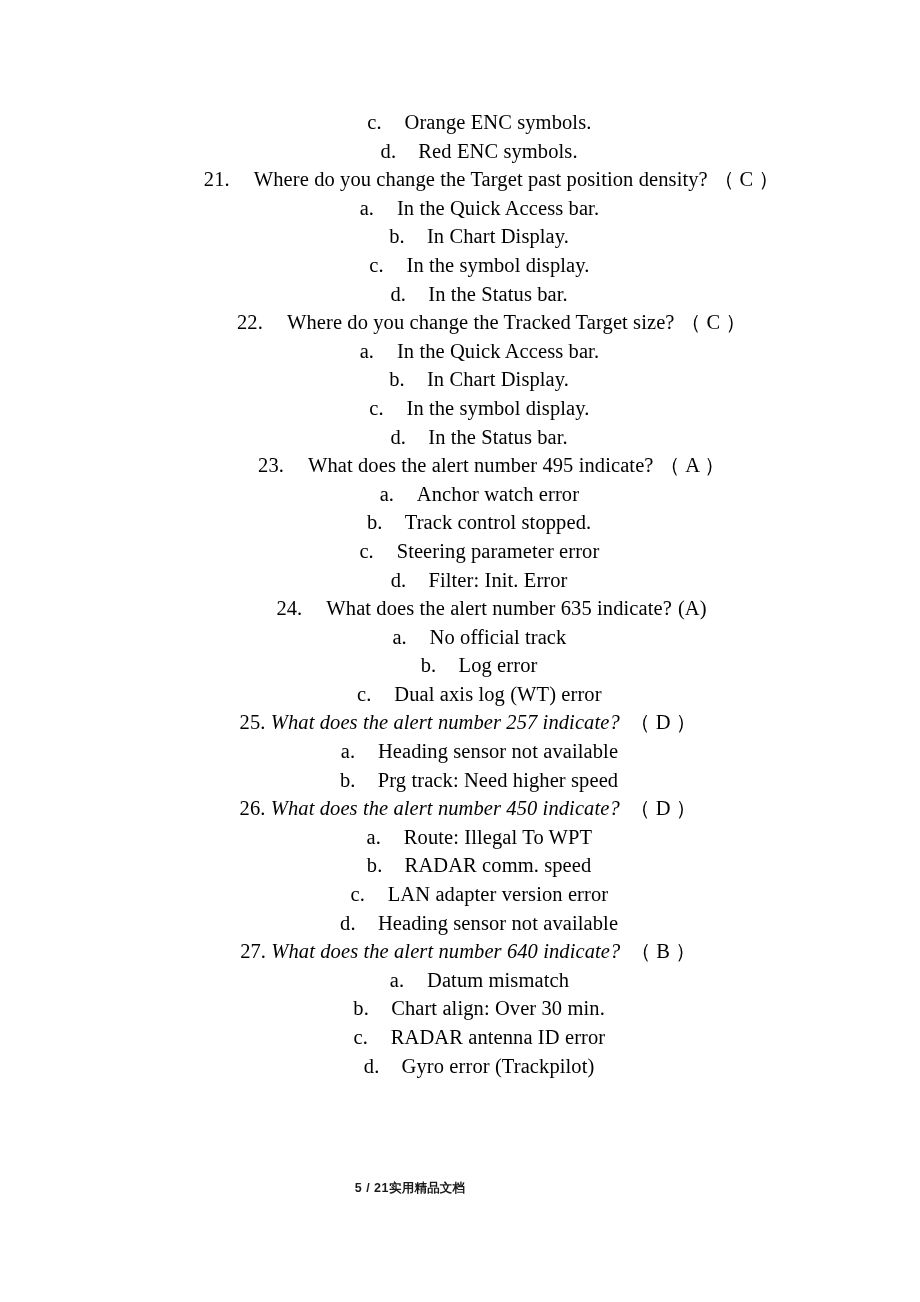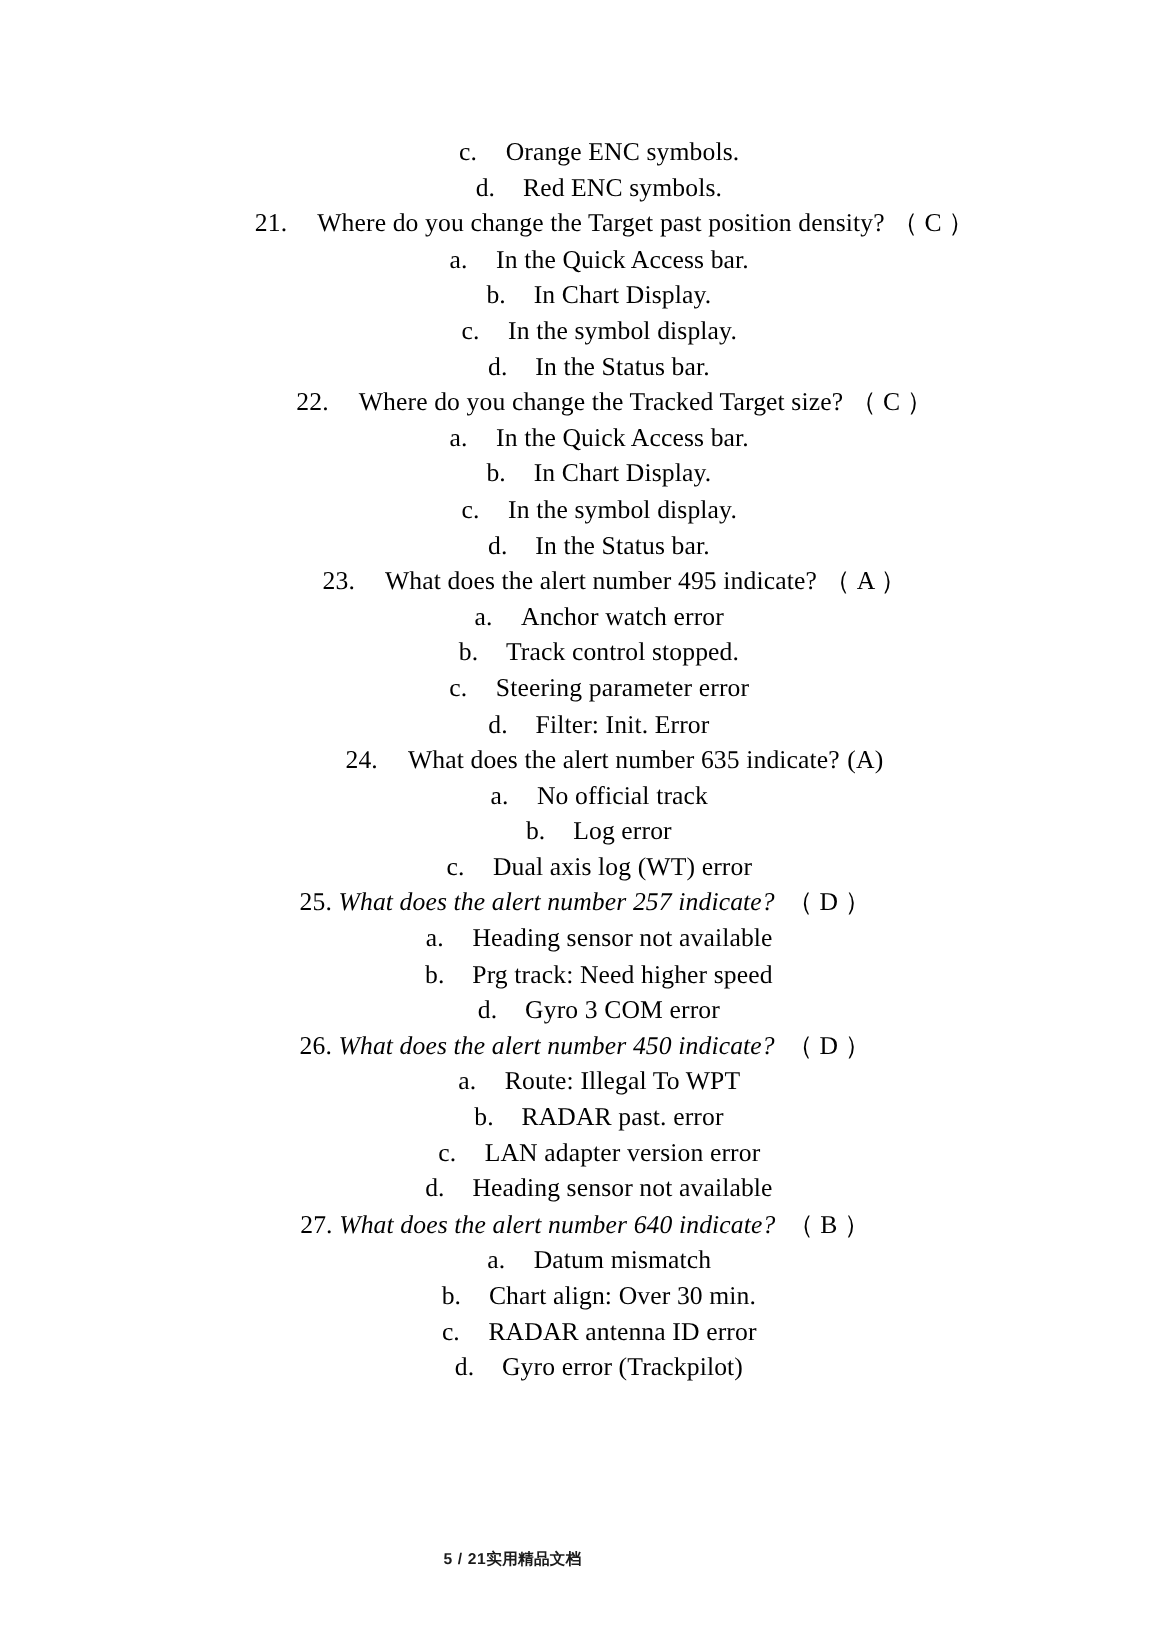--- a/index.html
+++ b/index.html
@@ -83,21 +83,21 @@
     font-style: italic;
   }
   .q-flush .ans {
     display: inline;
     padding-left: 10px;
   }
 
   #footer {
     position: absolute;
     left: 0;
-    top: 1239px;
+    top: 1180px;
     width: 820px;
     text-align: center;
     font-family: "Liberation Sans", "DejaVu Sans", sans-serif;
     font-size: 12.5px;
     font-weight: bold;
     color: #1a1a1a;
     letter-spacing: 0.2px;
   }
   #footer .pg { letter-spacing: 0.5px; }
 </style>
@@ -124,24 +124,23 @@
       <div class="line opt"><span class="lbl">b.</span><span class="txt">Track control stopped.</span></div>
       <div class="line opt"><span class="lbl">c.</span><span class="txt">Steering parameter error</span></div>
       <div class="line opt"><span class="lbl">d.</span><span class="txt">Filter: Init. Error</span></div>
       <div class="line q-indent"><span class="num">24.</span><span class="qtxt">What does the alert number 635 indicate?</span><span class="ans">(A)</span></div>
       <div class="line opt"><span class="lbl">a.</span><span class="txt">No official track</span></div>
       <div class="line opt"><span class="lbl">b.</span><span class="txt">Log error</span></div>
       <div class="line opt"><span class="lbl">c.</span><span class="txt">Dual axis log (WT) error</span></div>
       <div class="line q-flush"><span class="num">25.</span> <span class="qtxt">What does the alert number 257 indicate?</span><span class="ans">（ D ）</span></div>
       <div class="line opt"><span class="lbl">a.</span><span class="txt">Heading sensor not available</span></div>
       <div class="line opt"><span class="lbl">b.</span><span class="txt">Prg track: Need higher speed</span></div>
-      <div class="line opt"><span class="lbl">d.</span><span class="txt">Gyro 3 COM error</span></div>
       <div class="line q-flush"><span class="num">26.</span> <span class="qtxt">What does the alert number 450 indicate?</span><span class="ans">（ D ）</span></div>
       <div class="line opt"><span class="lbl">a.</span><span class="txt">Route: Illegal To WPT</span></div>
-      <div class="line opt"><span class="lbl">b.</span><span class="txt">RADAR past. error</span></div>
+      <div class="line opt"><span class="lbl">b.</span><span class="txt">RADAR comm. speed</span></div>
       <div class="line opt"><span class="lbl">c.</span><span class="txt">LAN adapter version error</span></div>
       <div class="line opt"><span class="lbl">d.</span><span class="txt">Heading sensor not available</span></div>
       <div class="line q-flush"><span class="num">27.</span> <span class="qtxt">What does the alert number 640 indicate?</span><span class="ans">（ B ）</span></div>
       <div class="line opt"><span class="lbl">a.</span><span class="txt">Datum mismatch</span></div>
       <div class="line opt"><span class="lbl">b.</span><span class="txt">Chart align: Over 30 min.</span></div>
       <div class="line opt"><span class="lbl">c.</span><span class="txt">RADAR antenna ID error</span></div>
       <div class="line opt"><span class="lbl">d.</span><span class="txt">Gyro error (Trackpilot)</span></div>
     </div>
 
   <div id="footer">

